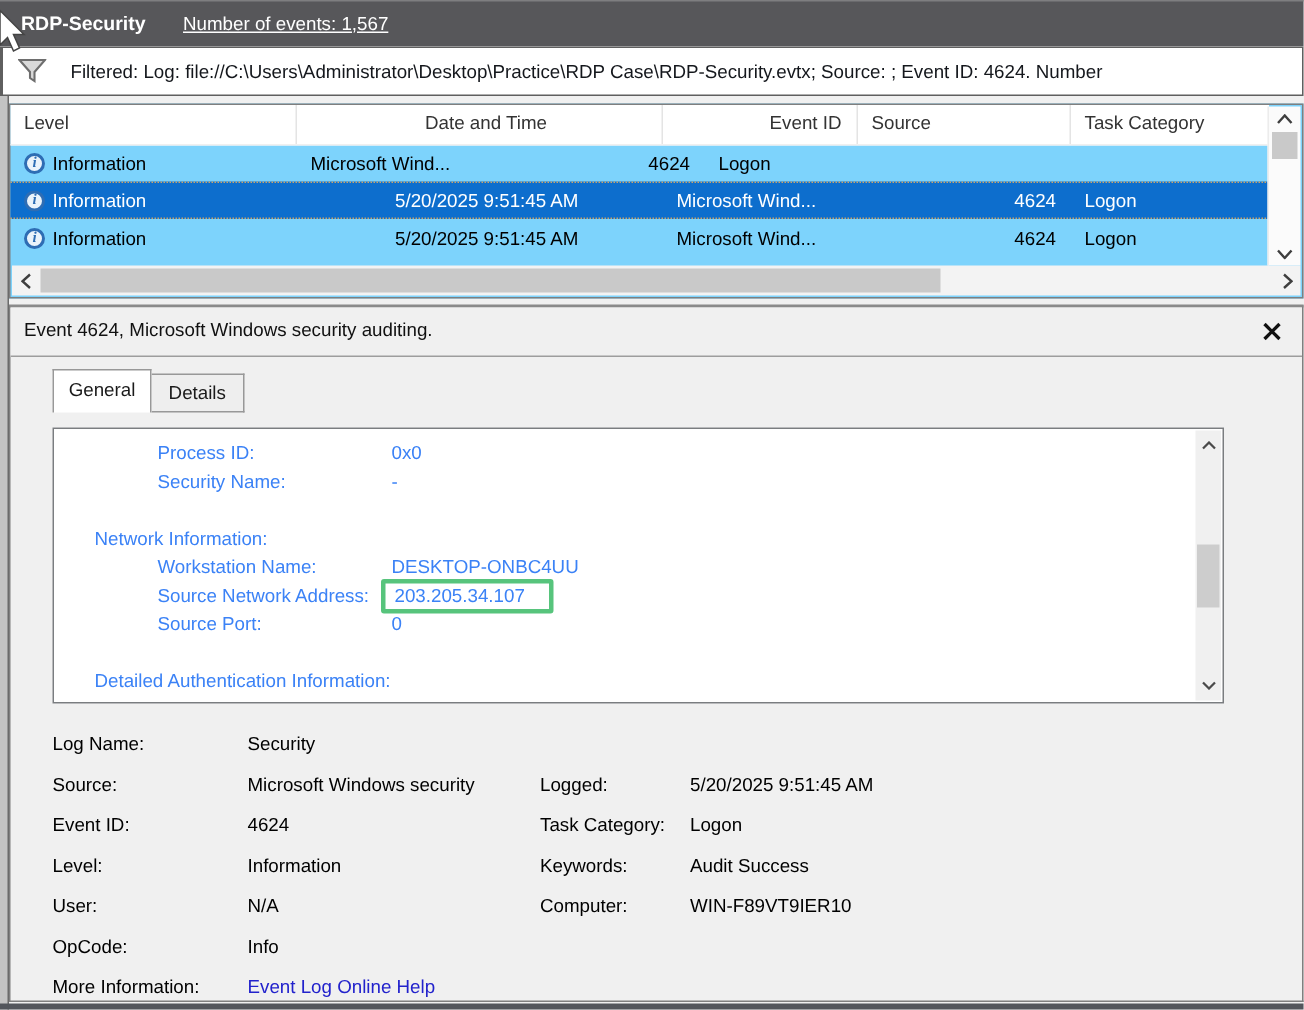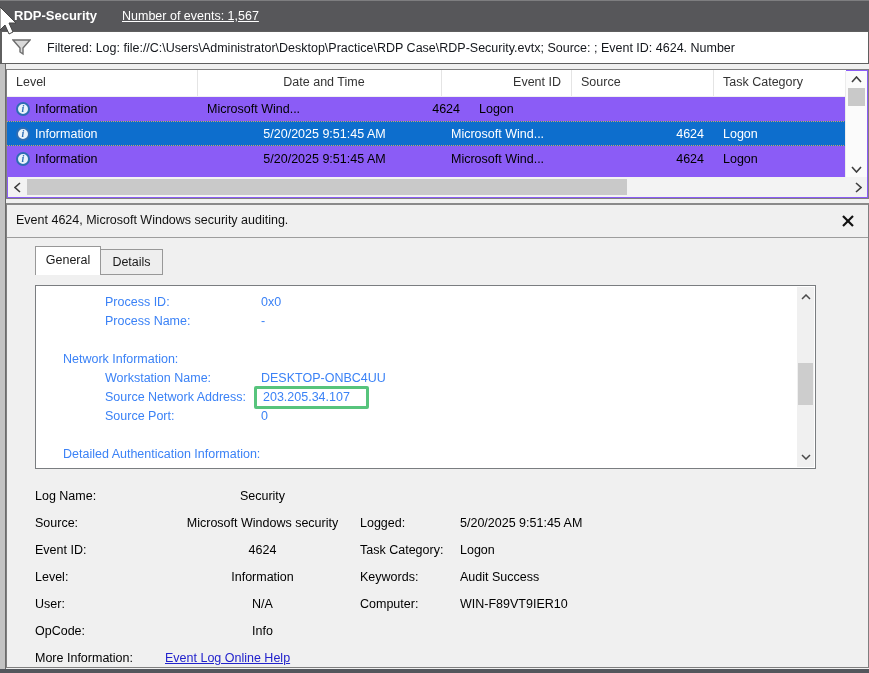--- a/index.html
+++ b/index.html
@@ -26,21 +26,21 @@
     display:flex;align-items:center;overflow:hidden;
   }
   .funnel{margin:0 16px 0 10px;flex:0 0 auto;}
   .filter-text{white-space:nowrap;color:#14171c;font-size:12.5px;}
   
   .left-strip{position:absolute;left:0;top:64px;width:5px;height:609px;background:#c3c3c3;border-right:1px solid #6b6b6b;}
   .bottom-edge{position:absolute;left:0;top:669px;width:869px;height:4px;background:#53565c;}
   
   .list-pane{
     position:absolute;left:6px;top:69px;width:863px;height:130px;box-sizing:border-box;
-    background:#8b5cf6;border:1px solid #7f7f7f;
+    background:#7dd3fc;border:1px solid #7f7f7f;
   }
   .tbl-header{position:absolute;left:0;top:0;height:26px;width:839px;display:flex;background:#fff;border-bottom:1px solid #f0f0f0;}
   .th{box-sizing:border-box;padding:5px 0 0 9px;color:#333;font-size:12.5px;border-right:1px solid #e4e4e4;overflow:hidden;white-space:nowrap;}
   .th.right{text-align:right;padding-right:10px;padding-left:0;}
   .c-level{width:191px;} .c-date{width:244px;text-align:center;} .c-source{width:142px;} .c-eventid{width:130px;} .c-task{width:132px;border-right:none;}
   .tbl-rows{position:absolute;left:0;top:26px;width:839px;}
   .tr{height:25px;display:flex;align-items:center;color:#000;}
   .tr .td{box-sizing:border-box;padding-left:9px;white-space:nowrap;overflow:hidden;}
   .tr .td.right{text-align:right;padding-right:10px;padding-left:0;}
   .tr.selected{background:var(--selection-blue,#0d6ecd);color:#fff;border-top:1px dotted #caa36a;border-bottom:1px dotted #caa36a;height:23px;}
@@ -88,24 +88,24 @@
     padding:1px 16px 2px 6px;margin:-5px 0 -5px -7px;background:transparent;
   }
   .tb-vsb{position:absolute;right:1px;top:1px;bottom:1px;width:17px;background:#f0f0f0;}
   .tb-vsb .btn{position:absolute;left:0;width:17px;height:16px;display:flex;align-items:center;justify-content:center;}
   .tb-vsb .btn.up{top:2px;}.tb-vsb .btn.down{bottom:2px;}
   .tb-vsb .thumb{position:absolute;left:1px;top:76px;width:15px;height:42px;background:#cdcdcd;}
   
   .prop-grid{position:absolute;left:28px;top:278px;width:800px;}
   .prow{height:27px;line-height:27px;display:flex;font-size:12.5px;color:#000;white-space:nowrap;}
   .prow .l1{width:130px;flex:0 0 auto;}
-  .prow .v1{width:195px;flex:0 0 auto;text-align:center;}
+  .prow .v1{width:195px;flex:0 0 auto;}
   .prow .l2{width:100px;flex:0 0 auto;}
   .prow .v2{flex:0 0 auto;}
-  a.help-link{color:var(--link-blue,#2222cc);text-decoration:underline;cursor:pointer;}
+  a.help-link{color:var(--link-blue,#2222cc);cursor:pointer;}
   svg{display:block;}
 </style>
 </head>
 <body>
 
 <div class="title-bar">
   <span class="title-log">RDP-Security</span>
   <span class="title-count">Number of events: 1,567</span>
   <span class="cursor">
     <svg width="22" height="30" viewBox="0 0 22 30">
@@ -220,21 +220,21 @@
 
   <div class="textbox">
     <div class="tb-content">
       <div class="dline">
           <span class="ind"></span>
           <span class="lbl">Process ID:</span>
           <span class="val">0x0</span>
         </div>
       <div class="dline">
           <span class="ind"></span>
-          <span class="lbl">Process Name:</span>
+          <span class="lbl">Security Name:</span>
           <span class="val">-</span>
         </div>
       <div class="dline"></div>
       <div class="dline">
           <span class="lbl wide">Network Information:</span>
         </div>
       <div class="dline">
           <span class="ind"></span>
           <span class="lbl">Workstation Name:</span>
           <span class="val">DESKTOP-ONBC4UU</span>

